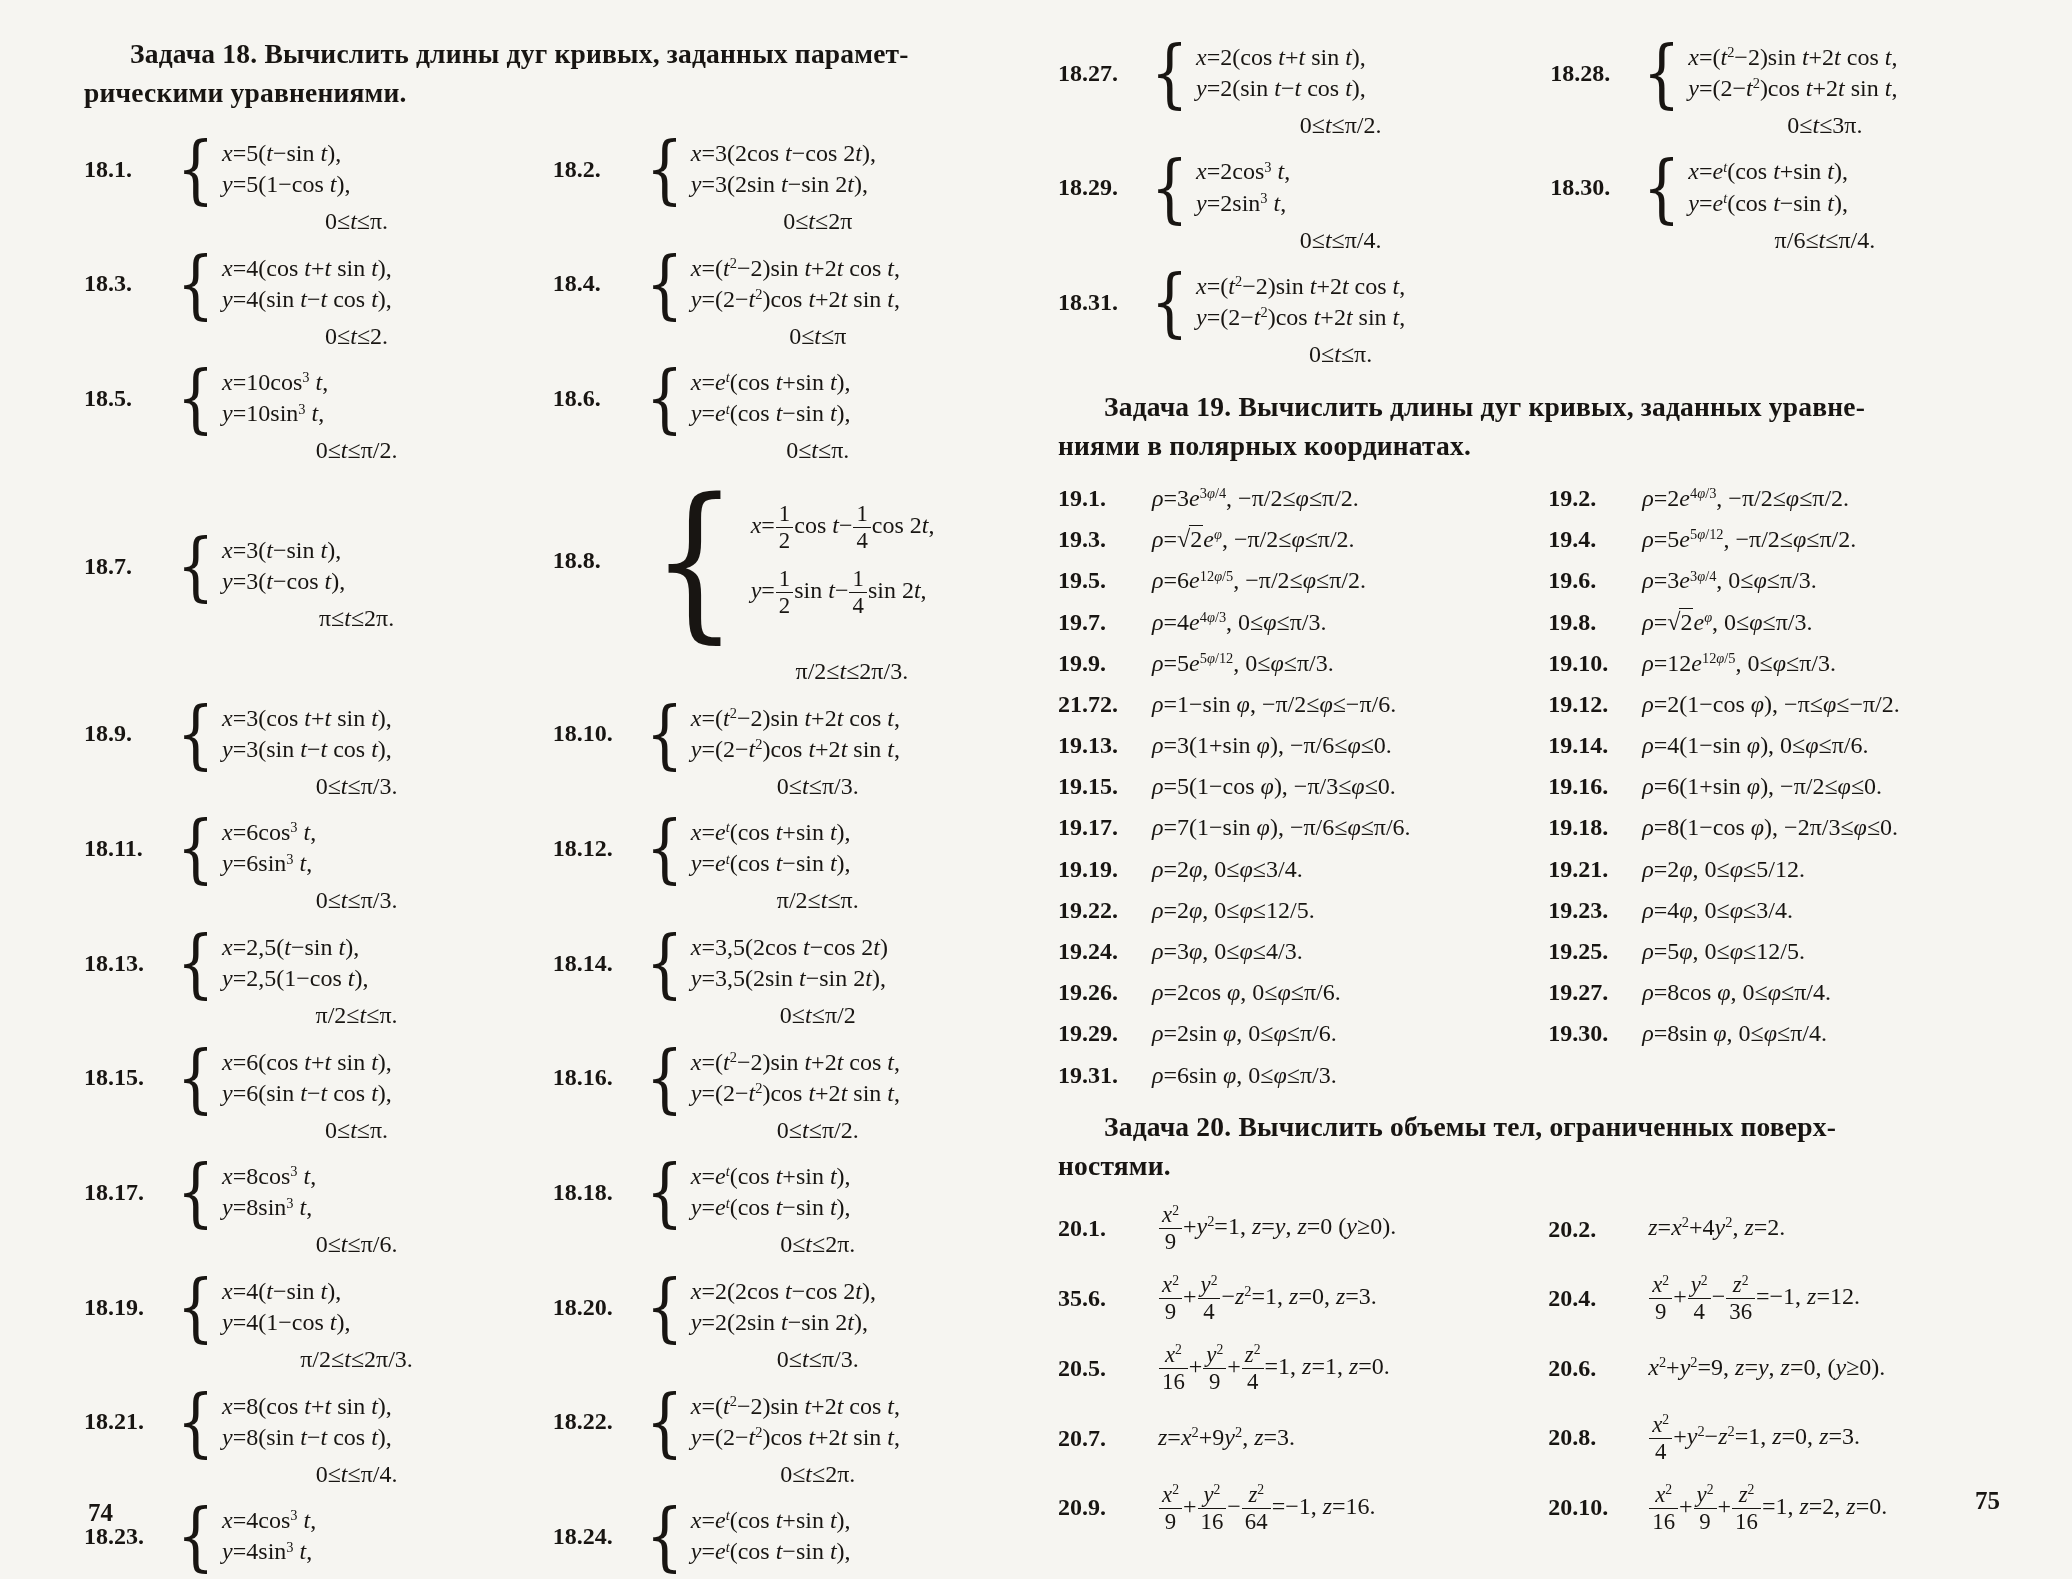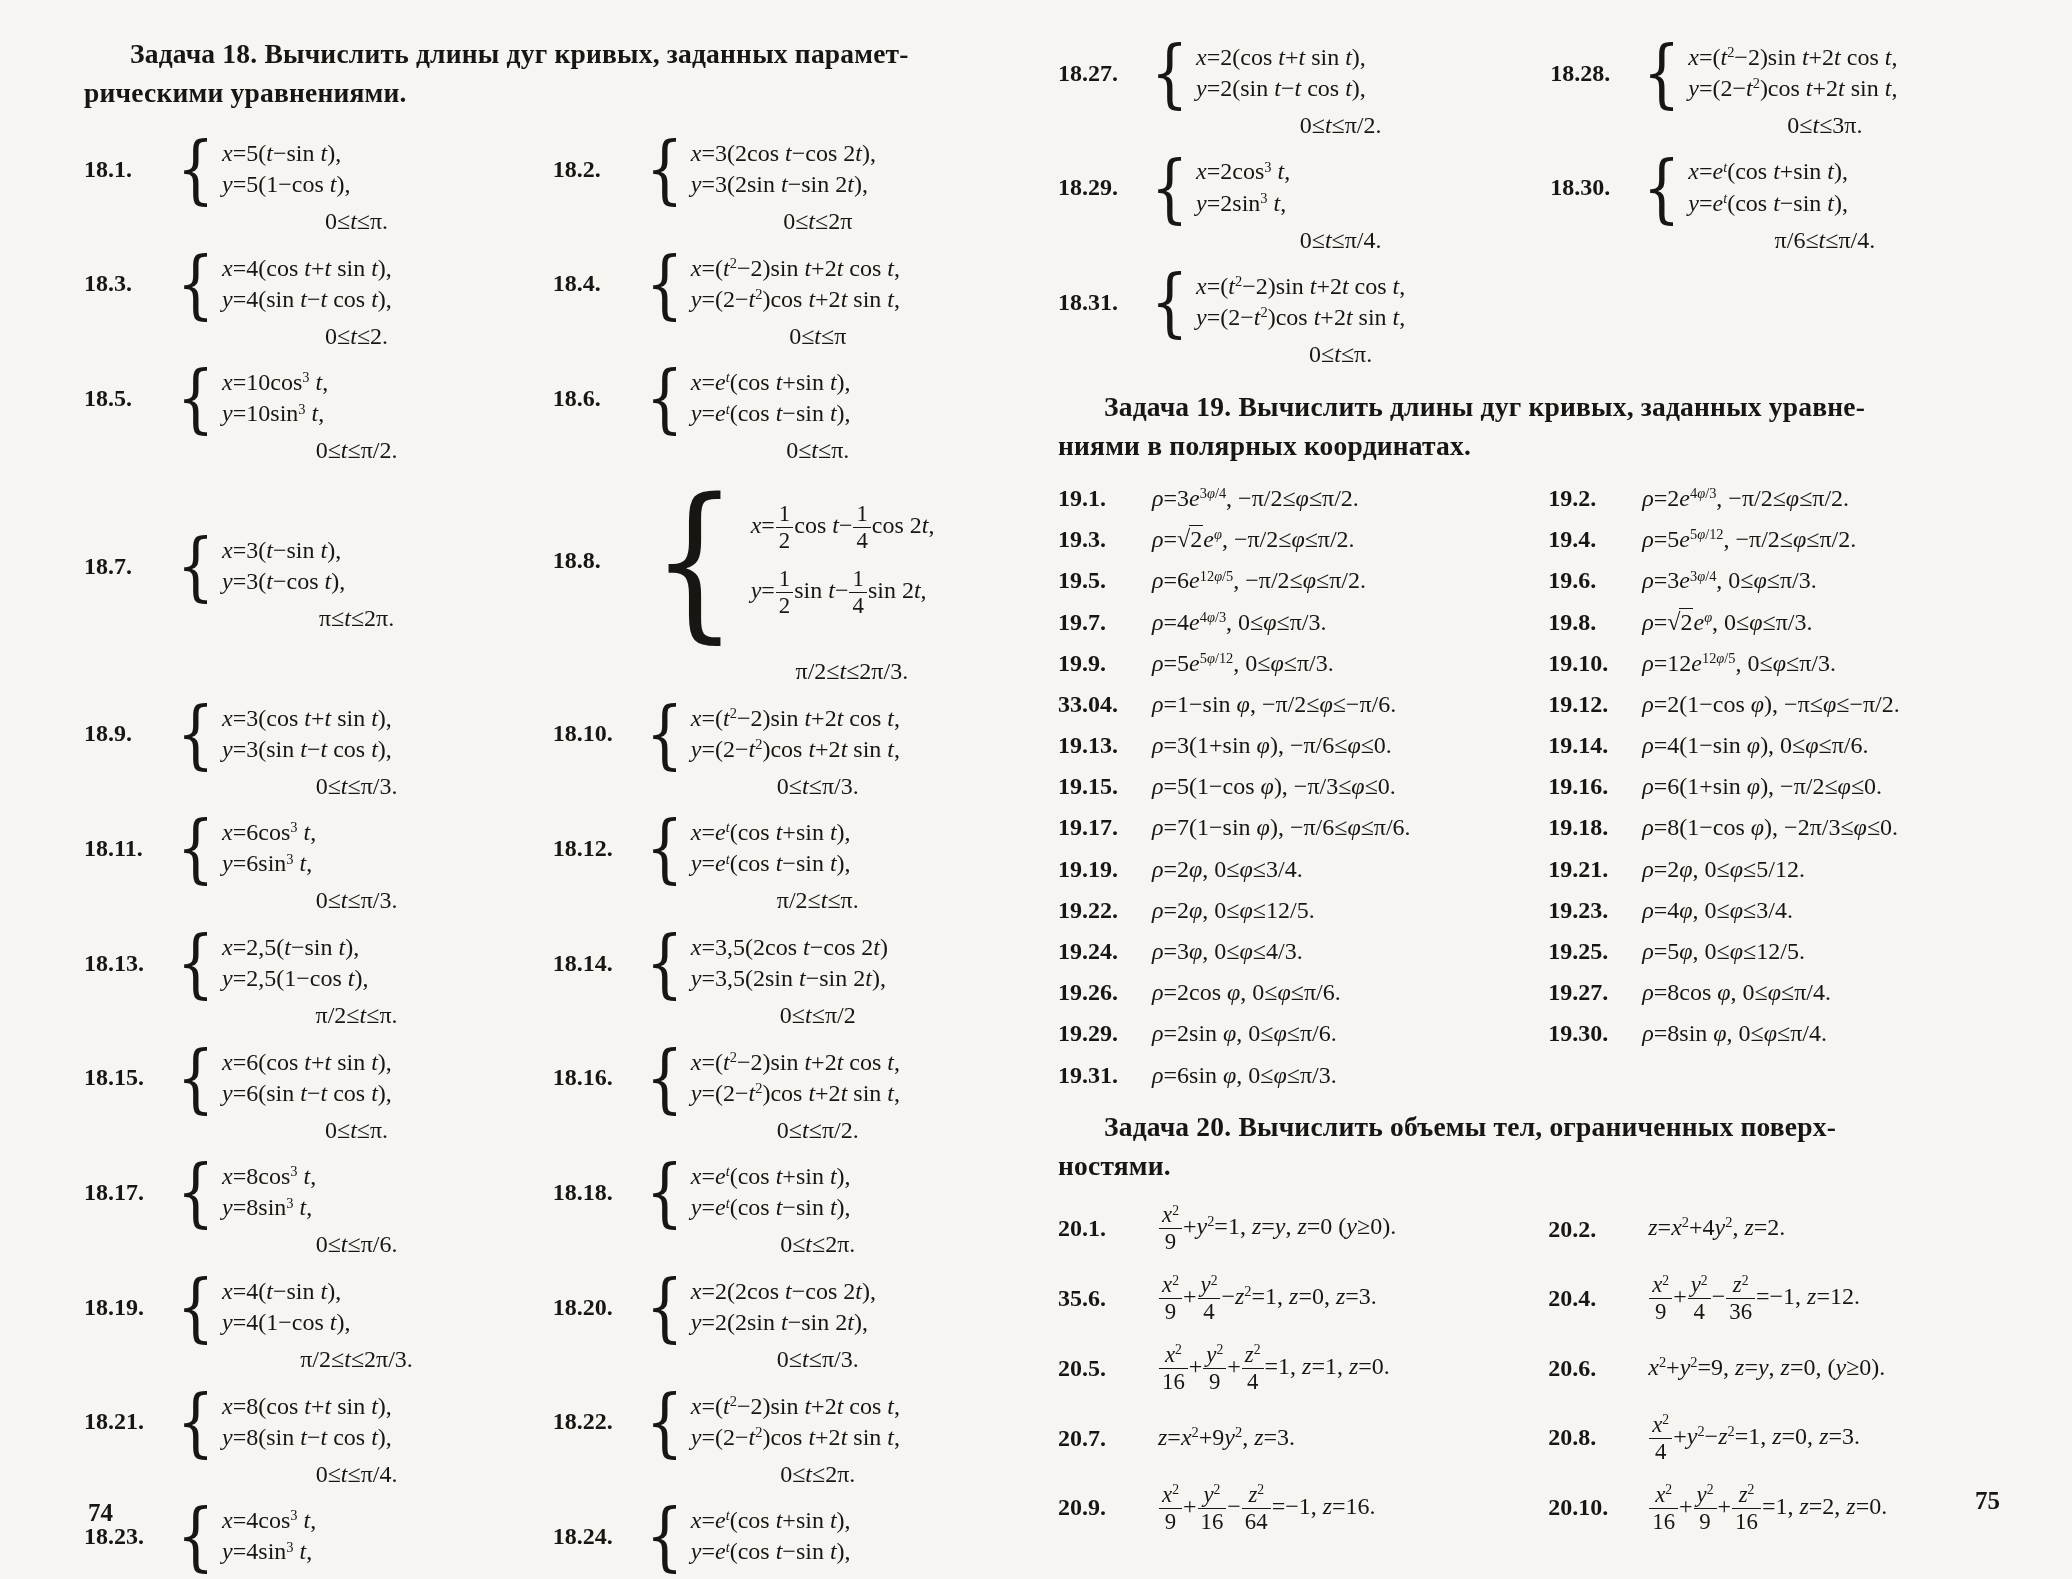--- a/index.html
+++ b/index.html
@@ -313,21 +313,21 @@
         <div class="lprob">
     <span class="pid">19.8.</span><span class="lbody"> <i>ρ</i>=<span class="sq">√<span class="sqb">2</span></span><i>e</i><sup><i>φ</i></sup>, 0≤<i>φ</i>≤π/3.</span>
   </div>
         <div class="lprob">
     <span class="pid">19.9.</span><span class="lbody"> <i>ρ</i>=5<i>e</i><sup>5<i>φ</i>/12</sup>, 0≤<i>φ</i>≤π/3.</span>
   </div>
         <div class="lprob">
     <span class="pid">19.10.</span><span class="lbody"> <i>ρ</i>=12<i>e</i><sup>12<i>φ</i>/5</sup>, 0≤<i>φ</i>≤π/3.</span>
   </div>
         <div class="lprob">
-    <span class="pid">33.04.</span><span class="lbody"> <i>ρ</i>=1−sin <i>φ</i>, −π/2≤<i>φ</i>≤−π/6.</span>
+    <span class="pid">21.72.</span><span class="lbody"> <i>ρ</i>=1−sin <i>φ</i>, −π/2≤<i>φ</i>≤−π/6.</span>
   </div>
         <div class="lprob">
     <span class="pid">19.12.</span><span class="lbody"> <i>ρ</i>=2(1−cos <i>φ</i>), −π≤<i>φ</i>≤−π/2.</span>
   </div>
         <div class="lprob">
     <span class="pid">19.13.</span><span class="lbody"> <i>ρ</i>=3(1+sin <i>φ</i>), −π/6≤<i>φ</i>≤0.</span>
   </div>
         <div class="lprob">
     <span class="pid">19.14.</span><span class="lbody"> <i>ρ</i>=4(1−sin <i>φ</i>), 0≤<i>φ</i>≤π/6.</span>
   </div>

